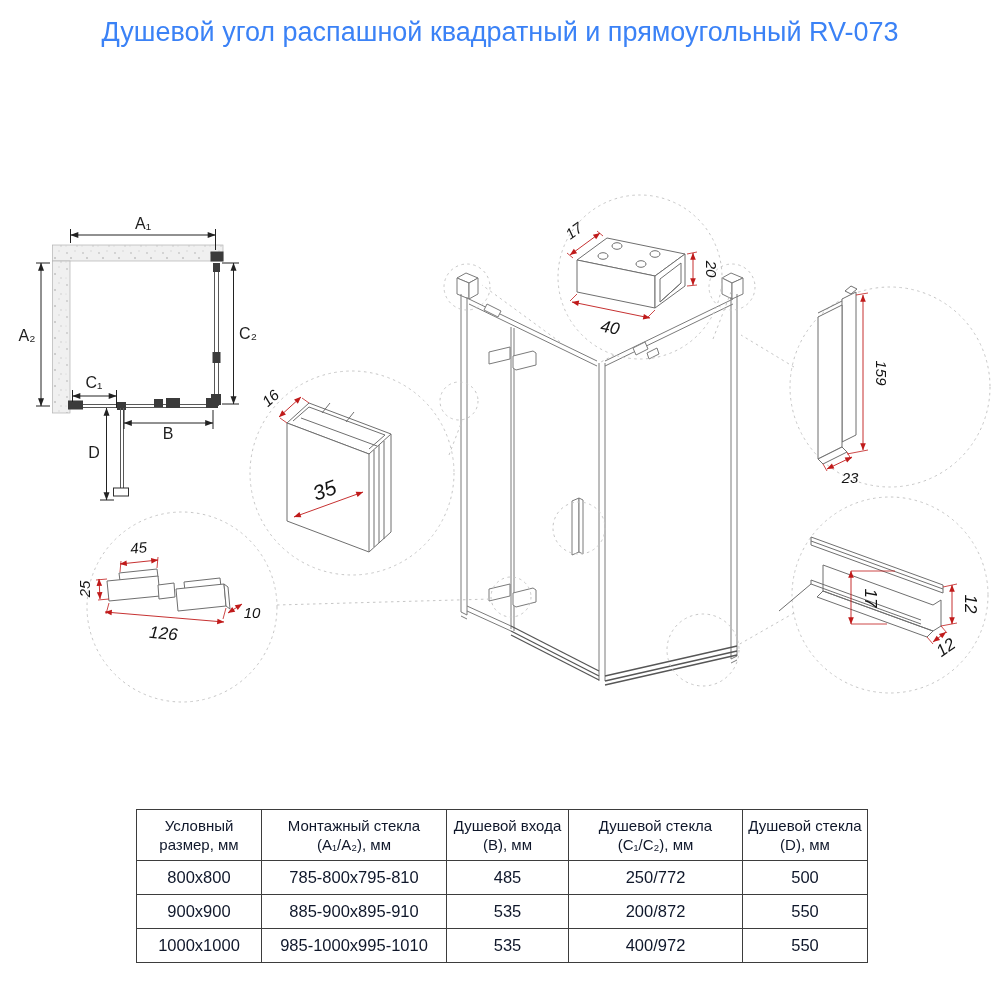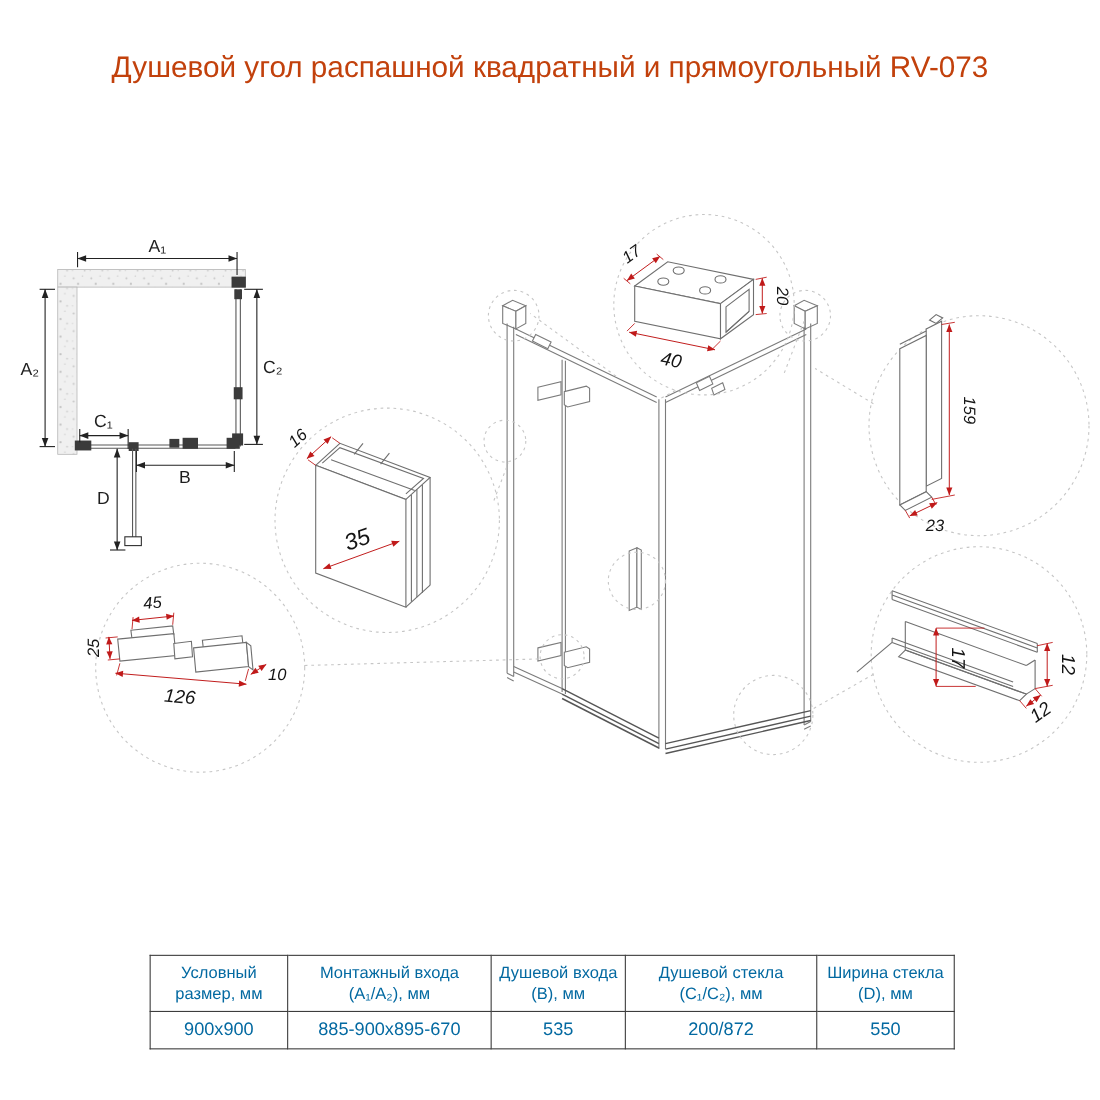--- a/index.html
+++ b/index.html
@@ -1,18 +1,18 @@
 <!DOCTYPE html>
 <html><head>
 <meta charset="utf-8">
 <style>
   html,body{margin:0;padding:0;background:#ffffff;}
   body{width:1000px;height:1000px;font-family:"Liberation Sans","DejaVu Sans",sans-serif;}
   .page{position:relative;width:1000px;height:1000px;overflow:hidden;background:#fff;}
-  .title{position:absolute;top:13px;left:0;width:1000px;text-align:center;color:#c2410c;margin-top:29px;}
+  .title{position:absolute;top:13px;left:0;width:1000px;text-align:center;color:#3b82f6;}
   .title div{font-size:27px;line-height:39px;font-weight:400;}
   svg.draw{position:absolute;top:105px;left:0;}
   
   .g3d{stroke:#7b7b7b;stroke-width:1;fill:none;}
   .g3d .wf{fill:#ffffff;}
   .g3d .thick{stroke:#565656;stroke-width:1.3;}
   .plan-ln{stroke:#585858;stroke-width:1;fill:none;}
   .plan-dim{stroke:#222;stroke-width:1;fill:none;}
   .blk{fill:#3b3b3b;stroke:none;}
   .wall{fill:url(#speck);stroke:#b3b3b3;stroke-width:0.7;}
@@ -20,21 +20,21 @@
   .rtick{stroke:#c01a1a;stroke-width:0.8;}
   .dash{stroke:#c6c6c6;stroke-width:1;stroke-dasharray:2.5 3.5;fill:none;}
   .part{stroke:#6f6f6f;stroke-width:1;fill:#ffffff;}
   .partl{stroke:#6f6f6f;stroke-width:1;fill:none;}
   text{fill:#141414;}
   .dim{font-size:15px;font-style:italic;}
   .dimL{font-size:21px;font-style:italic;}
   .dimM{font-size:17px;font-style:italic;}
   .plab{font-size:16px;font-style:normal;fill:#1e1e1e;}
   
-  table.size{position:absolute;left:136px;top:868px;width:731px;border-collapse:collapse;table-layout:fixed;color:#0369a1;}
+  table.size{position:absolute;left:136px;top:809px;width:731px;border-collapse:collapse;table-layout:fixed;color:#0f172a;}
   table.size th,table.size td{border:1px solid #3d3d3d;text-align:center;vertical-align:middle;font-weight:400;padding:2px 4px;}
   table.size th{height:46px;font-size:15px;line-height:19px;}
   table.size td{height:29px;font-size:16.5px;}
 </style>
 </head>
 <body>
 
 <div class="page">
 
   <div class="title">
@@ -375,29 +375,43 @@
     <colgroup>
       <col style="width:125px">
         <col style="width:185px">
         <col style="width:122px">
         <col style="width:174px">
         <col style="width:125px">
     </colgroup>
     <thead>
       <tr>
         <th>Условный размер, мм</th>
-        <th>Монтажный входа (A₁/A₂), мм</th>
+        <th>Монтажный стекла (A₁/A₂), мм</th>
         <th>Душевой входа (B), мм</th>
         <th>Душевой стекла (C₁/C₂), мм</th>
-        <th>Ширина стекла (D), мм</th>
+        <th>Душевой стекла (D), мм</th>
       </tr>
     </thead>
     <tbody>
       <tr>
+        <td>800x800</td>
+        <td>785-800x795-810</td>
+        <td>485</td>
+        <td>250/772</td>
+        <td>500</td>
+      </tr>
+      <tr>
         <td>900x900</td>
-        <td>885-900x895-670</td>
+        <td>885-900x895-910</td>
         <td>535</td>
         <td>200/872</td>
+        <td>550</td>
+      </tr>
+      <tr>
+        <td>1000x1000</td>
+        <td>985-1000x995-1010</td>
+        <td>535</td>
+        <td>400/972</td>
         <td>550</td>
       </tr>
     </tbody>
   </table>
 </div>
 
 </body></html>

